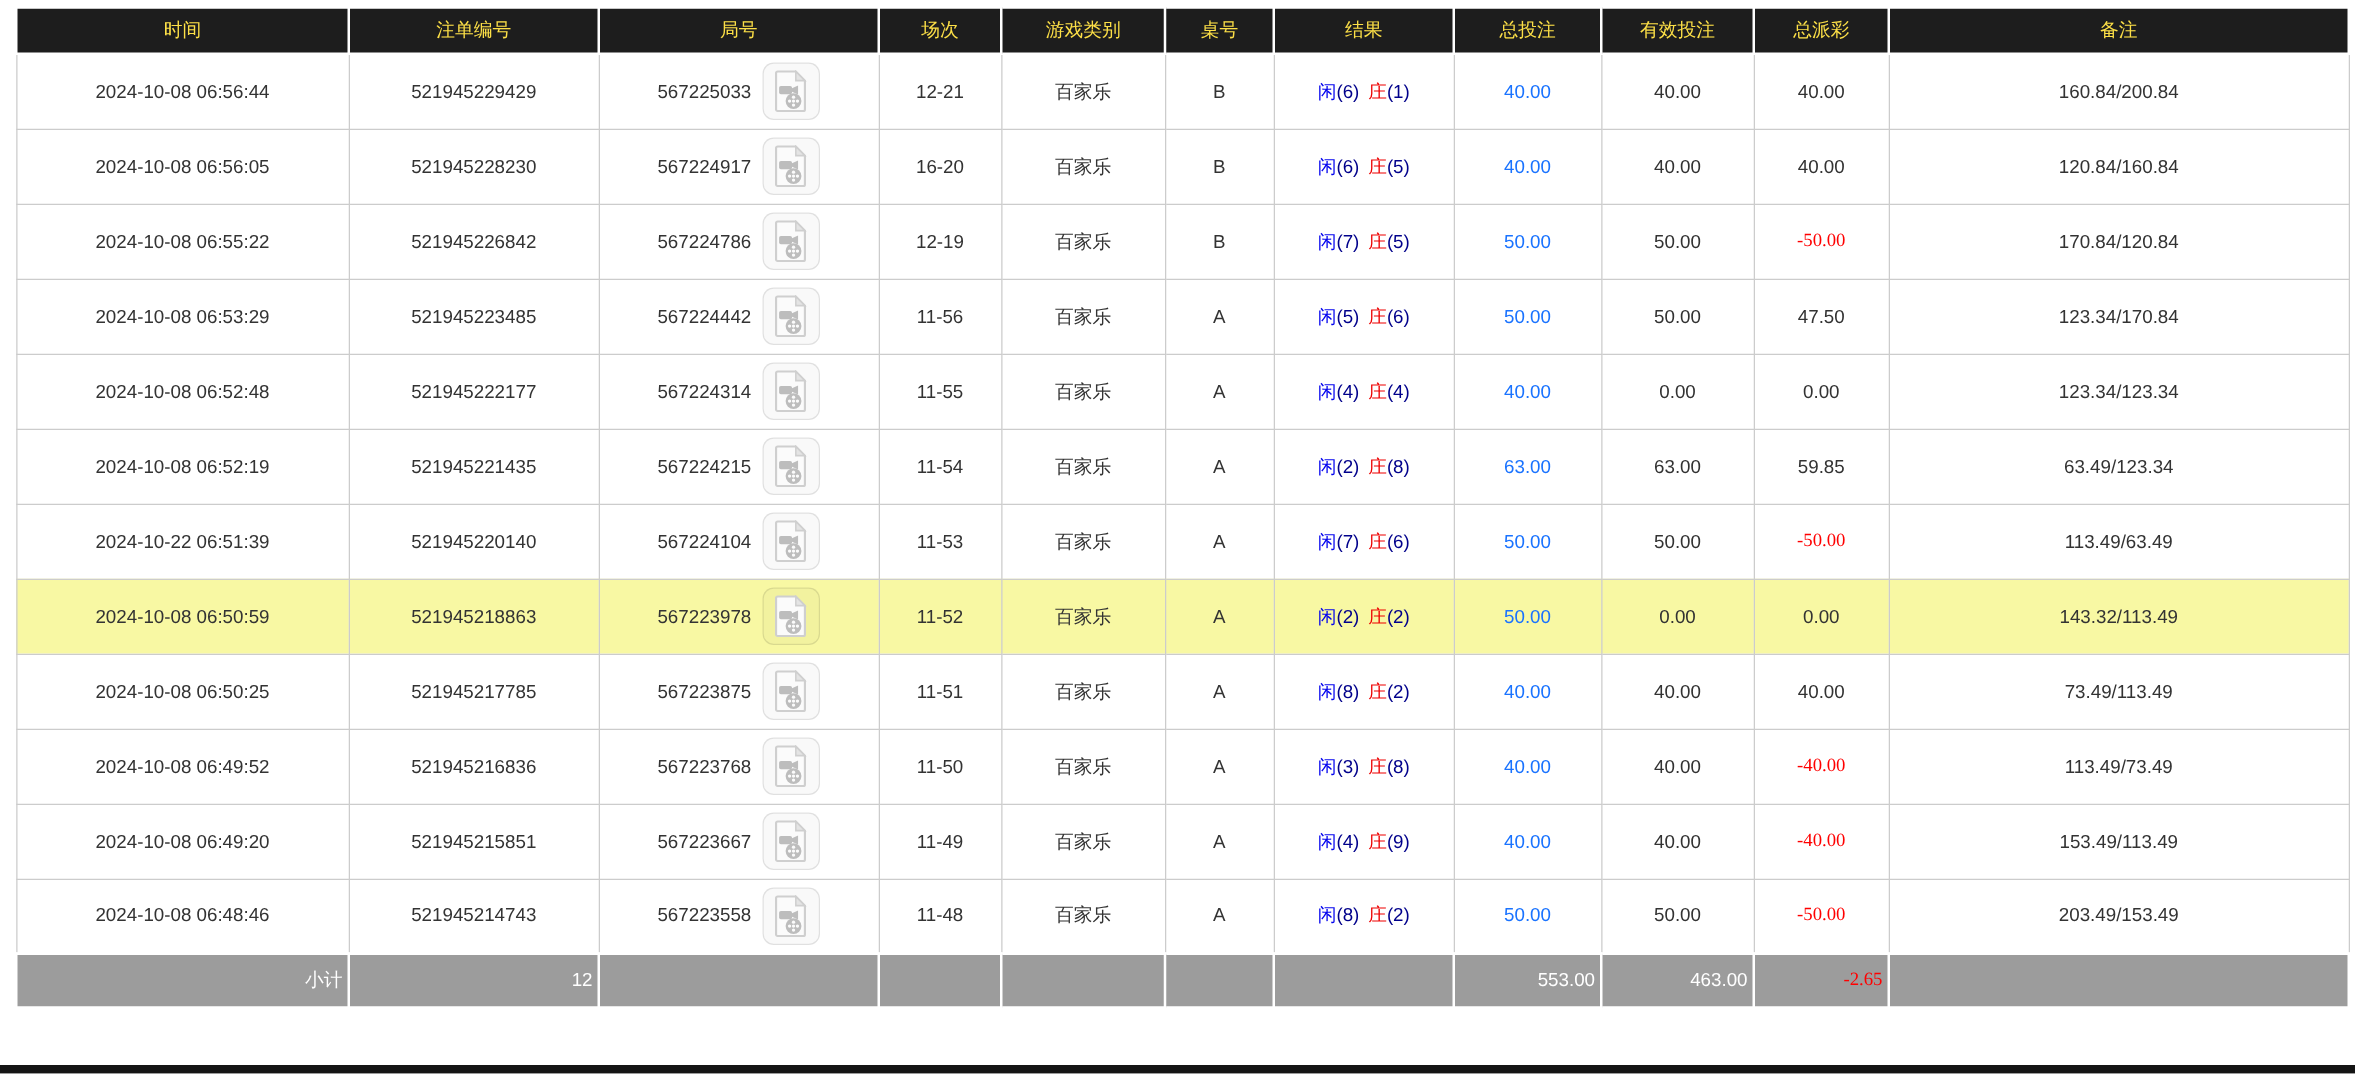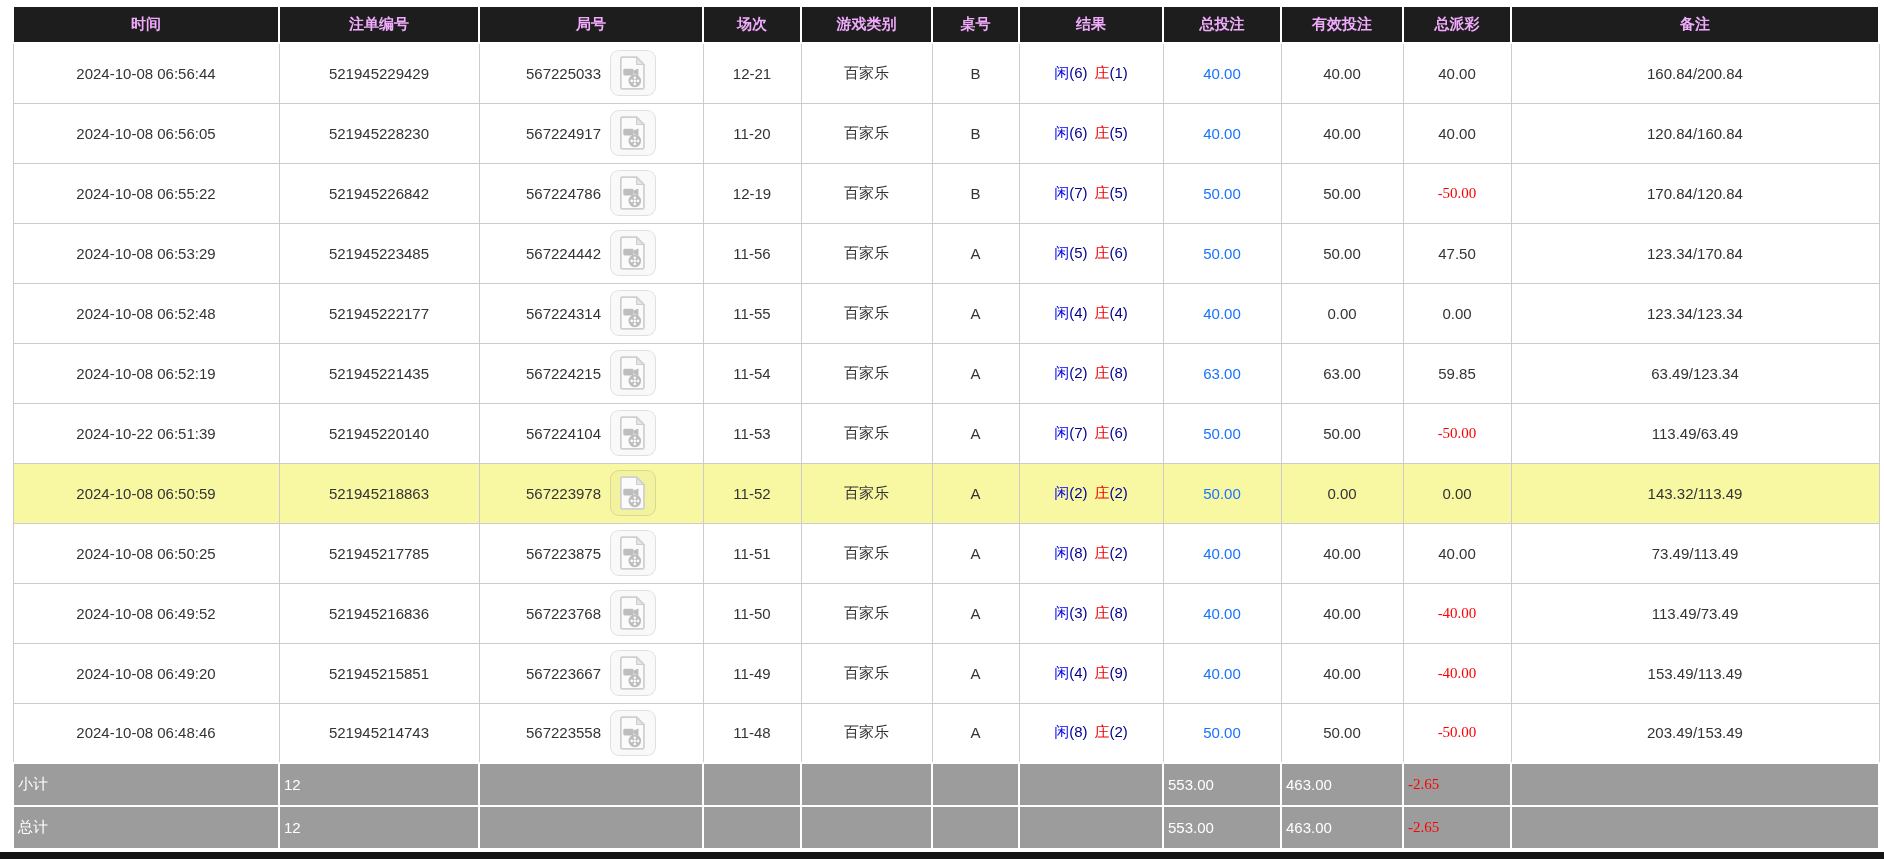--- a/index.html
+++ b/index.html
@@ -4,34 +4,34 @@
 <style>
   * { box-sizing: border-box; }
   html, body { margin: 0; padding: 0; background: #fff; }
   body { font-family: "Liberation Sans", sans-serif; }
   .page { width: 1884px; height: 859px; position: relative; overflow: hidden; background: #fff; }
   .table-wrap { padding: 5px 6px 0 12px; }
 
   table.records { border-collapse: collapse; table-layout: fixed; width: 1866px; }
 
   thead th {
-    background: #1d1d1d; color: #f0abfc; font-size: 15px; font-weight: bold;
+    background: #1d1d1d; color: #fde047; font-size: 15px; font-weight: normal;
     height: 37px; border: 2px solid #fff; padding: 0 4px; text-align: center;
   }
 
   tbody td {
     background: #fff; border: 1px solid #ccc; height: 60px;
     text-align: center; vertical-align: middle;
     font-size: 15px; color: #333; padding: 0 4px;
   }
   tr.highlight td { background: #f8f8a3; margin-left: 36px; }
 
   tfoot td {
     background: #9c9c9c; color: #fff; height: 43px; border: 2px solid #fff;
-    text-align: left; vertical-align: middle; font-size: 15px; padding: 0 4px;
+    text-align: right; vertical-align: middle; font-size: 15px; padding: 0 4px;
   }
 
   .neg { color: #ff0000; font-family: Liberation Serif, serif; }
   .bet-link { color: #1a73ff; cursor: pointer; }
 
   .res-player { color: #0000ee; }
   .res-banker { color: #ee0000; margin-left: 7px; }
   .res-score  { color: #00008b; }
 
   .round-wrap { display: inline-flex; align-items: center; justify-content: center; gap: 9px; text-align: right; }
@@ -134,21 +134,21 @@
               <circle cx="13.5" cy="20.5" r="1.1" fill="#fbfbfb"></circle>
               <circle cx="13.5" cy="17.9" r="1.1" fill="#fbfbfb"></circle>
               <circle cx="13.5" cy="23.1" r="1.1" fill="#fbfbfb"></circle>
               <circle cx="10.9" cy="20.5" r="1.1" fill="#fbfbfb"></circle>
               <circle cx="16.1" cy="20.5" r="1.1" fill="#fbfbfb"></circle>
             </svg>
           </span>
         </button>
       </span>
     </td>
-    <td>11-20</td>
+    <td>16-20</td>
     <td>百家乐</td>
     <td>B</td>
     <td>
       <span class="res-player">闲</span><span class="res-score">(6)</span><span class="res-banker">庄</span><span class="res-score">(5)</span>
     </td>
     <td><span class="bet-link">40.00</span></td>
     <td>40.00</td>
     <td>40.00</td>
     <td>120.84/160.84</td>
   </tr>
@@ -499,33 +499,20 @@
     </td>
     <td><span class="bet-link">50.00</span></td>
     <td>50.00</td>
     <td class="neg">-50.00</td>
     <td>203.49/153.49</td>
   </tr>
         </tbody>
       <tfoot>
         <tr>
           <td>小计</td>
-          <td>12</td>
-          <td></td>
-            <td></td>
-            <td></td>
-          <td></td>
-            <td></td>
-          <td>553.00</td>
-          <td>463.00</td>
-          <td class="neg">-2.65</td>
-          <td></td>
-        </tr>
-        <tr>
-          <td>总计</td>
           <td>12</td>
           <td></td>
             <td></td>
             <td></td>
           <td></td>
             <td></td>
           <td>553.00</td>
           <td>463.00</td>
           <td class="neg">-2.65</td>
           <td></td>

